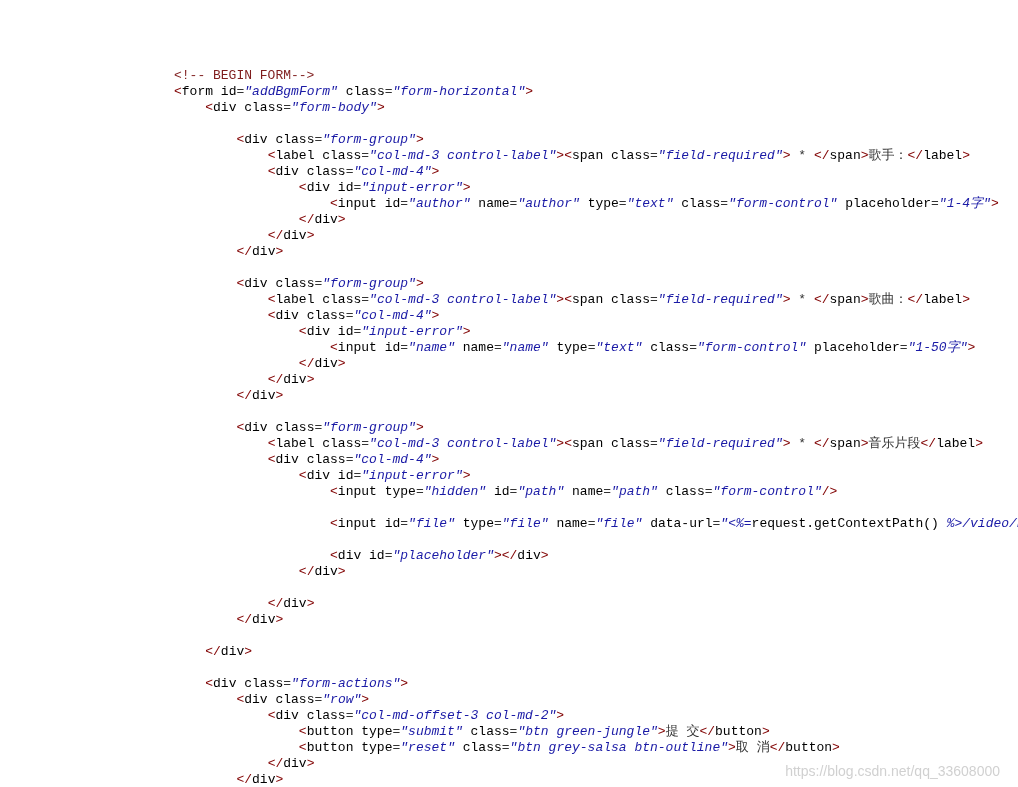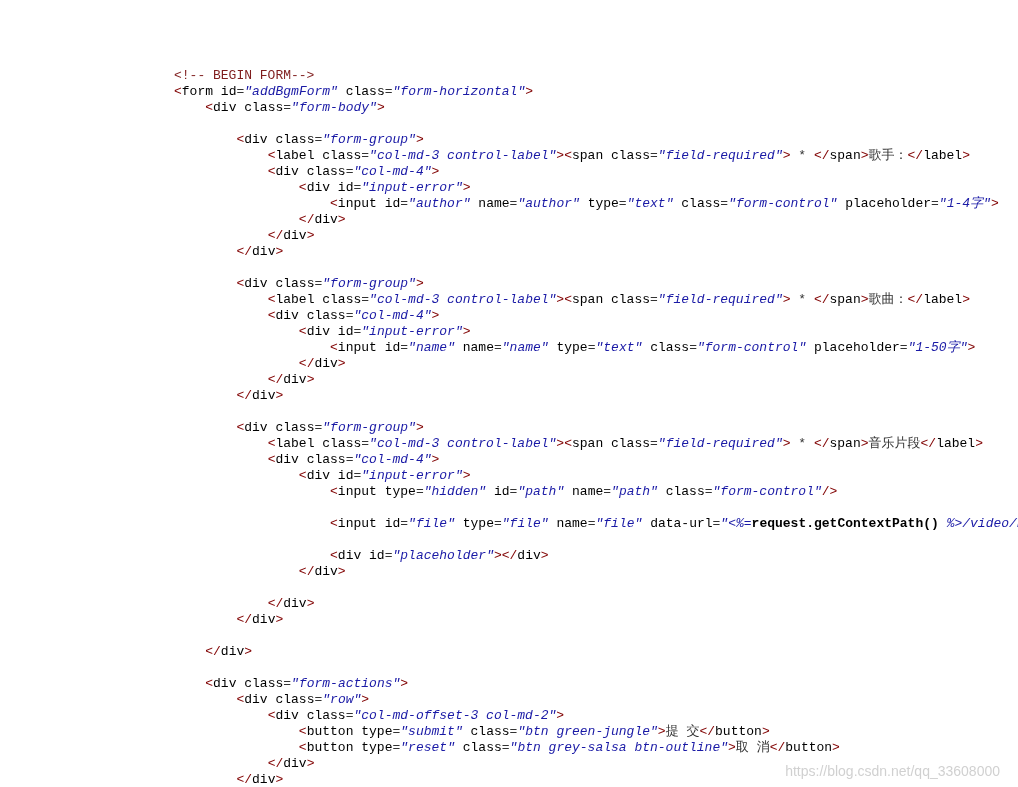--- a/index.html
+++ b/index.html
@@ -14,21 +14,21 @@
     overflow-x: hidden;
   }
   #code { padding-left: 174px; }
   .kw   { color: #000000; }       
   .attr { color: #000000; }       
   .eq   { color: #333; }
   .str  { color: #1a1aa6; font-style: italic; } 
   .cmt  { color: #7f1d1d; }
   .txt  { color: #333; }
   .lt, .gt { color: #800000; }
-  .ctx  { color: #000; font-weight: bold; }
+  .ctx  { color: #000; }
   .watermark {
     position: fixed;
     right: 18px;
     bottom: 8px;
     color: rgba(150,150,150,0.45);
     font-family: Arial, sans-serif;
     font-size: 14px;
     pointer-events: none;
   }
 </style>

